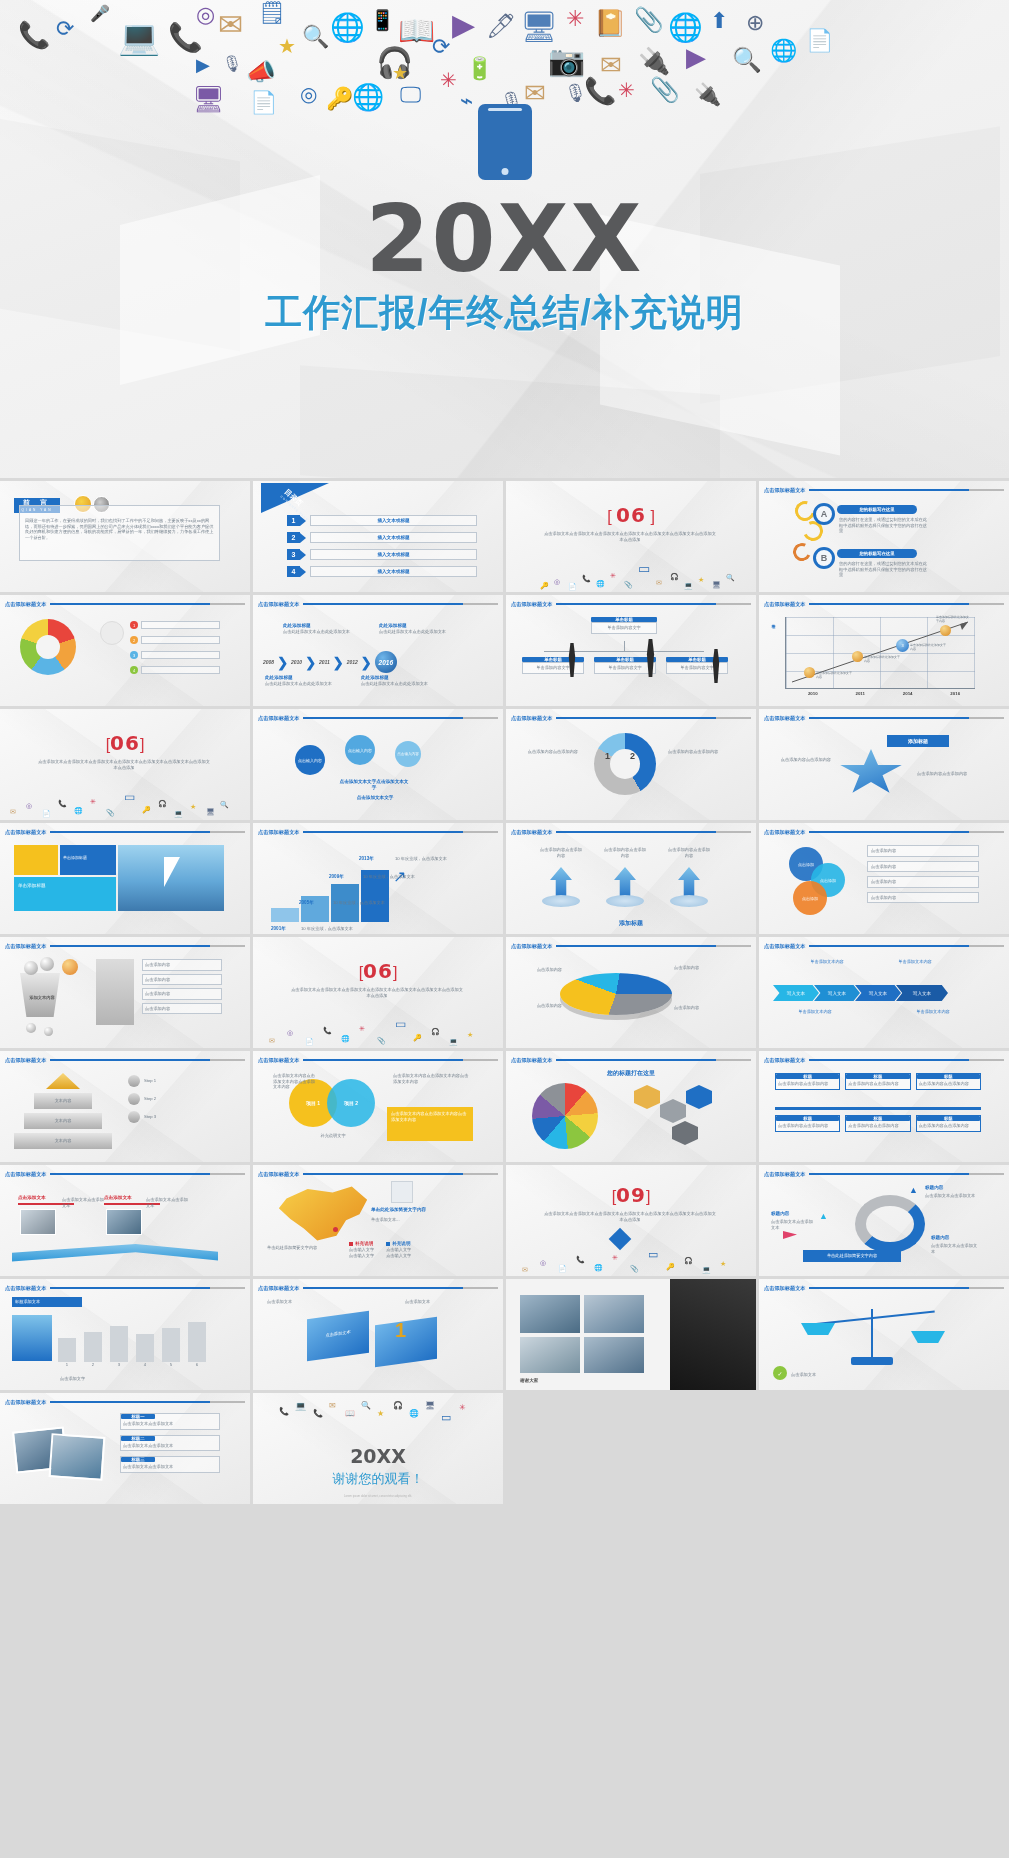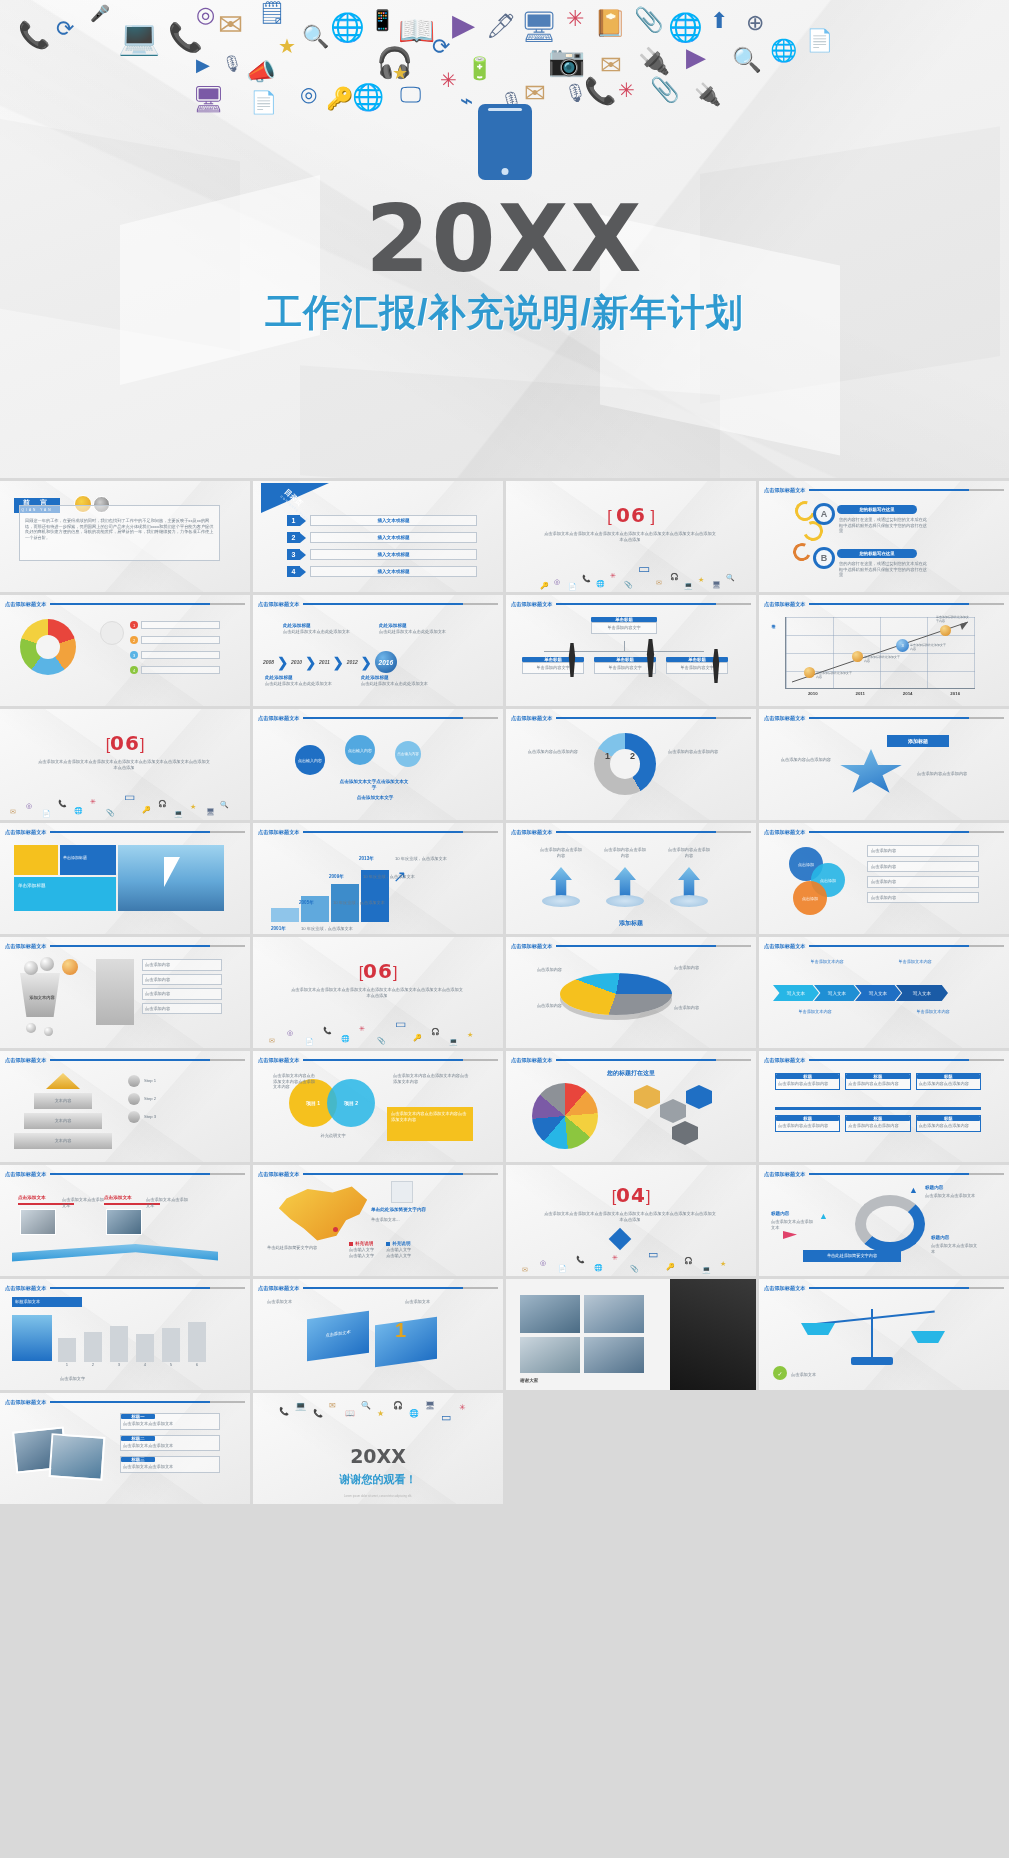--- a/index.html
+++ b/index.html
@@ -111,21 +111,21 @@
     width:0;height:0;border-left:8px solid #1f6fc4;
     border-top:6px solid transparent;border-bottom:6px solid transparent;
   }
   .mini-icons { position:absolute; bottom:0; left:0; width:100%; height:34px; overflow:hidden; }
   .mini-icons i { position:absolute; font-style:normal; font-size:7px; }
 
   .circ { border-radius:50%; }
   .ring { border-radius:50%; border:3px solid #1f6fc4; }
 
   .thanks-title { font-size:19px; font-weight:bold; color:#58595b; font-family:"DejaVu Sans",sans-serif; }
-  .thanks-sub { font-size:11px; font-weight:bold; color:#2f9ad0; }
+  .thanks-sub { font-size:13px; font-weight:normal; color:#2f9ad0; }
 
   .bar { background:#1f6fc4; }
 
   .flexc { display:flex; align-items:center; justify-content:center; }
 </style>
 </head>
 <body>
 
 <div class="hero">
 
@@ -185,21 +185,21 @@
     <span class="ic" style="left:694px;top:84px;color:#5c6d8a;font-size:22px;">🔌</span>
     <span class="ic" style="left:460px;top:90px;color:#2f6fb5;font-size:22px;">⌁</span>
     <span class="ic" style="left:500px;top:92px;color:#5c6d8a;font-size:18px;">🎙</span>
     <span class="ic" style="left:770px;top:40px;color:#2f6fb5;font-size:22px;">🌐</span>
     <span class="ic" style="left:806px;top:30px;color:#5c6d8a;font-size:22px;">📄</span>
   </div>
 
   <div class="hero-phone"></div>
 
   <div class="hero-title">20XX</div>
-  <div class="hero-sub">工作汇报/补充说明/新年计划</div>
+  <div class="hero-sub">工作汇报/年终总结/补充说明</div>
 </div>
 
 <div class="grid">
 
   <div class="slide">
     <div style="position:absolute;left:14px;top:17px;width:46px;height:15px;background:#1f6fc4;">
       <div style="color:#fff;font-size:7px;font-weight:bold;text-align:center;letter-spacing:4px;line-height:10px;">前 言</div>
       <div style="color:#fff;font-size:3.2px;text-align:center;letter-spacing:2px;">QIAN YAN</div>
     </div>
     <div class="circ" style="position:absolute;left:74px;top:14px;width:18px;height:18px;background:radial-gradient(circle at 40% 35%,#f7d247,#e0981f);border:1.5px solid #fff;"></div>
@@ -773,21 +773,21 @@
             <span class="phb" style="margin-left:2px;">补充说明</span>
           </div>
         <div class="ph">点击输入文字</div>
         <div class="ph">点击输入文字</div>
       </div>
     </div>
   </div>
 
   <div class="slide">
     <div style="position:absolute;left:0;top:18px;width:100%;text-align:center;">
-      <span class="sec-br" style="font-size:16px;">[</span><span class="sec-num">04</span><span class="sec-br" style="font-size:16px;">]</span>
+      <span class="sec-br" style="font-size:16px;">[</span><span class="sec-num">09</span><span class="sec-br" style="font-size:16px;">]</span>
     </div>
     <div class="ph" style="position:absolute;left:38px;top:46px;width:172px;text-align:center;">点击添加文本点击添加文本点击添加文本点击添加文本点击添加文本点击添加文本点击添加文本点击添加</div>
     <div style="position:absolute;left:106px;top:66px;width:16px;height:16px;background:#1f6fc4;transform:rotate(45deg);"></div>
     <div class="mini-icons">
       <i style="left:16px;bottom:2px;color:#c9a06a;">✉</i>
         <i style="left:34px;bottom:9px;color:#7b5aa6;">◎</i>
       <i style="left:52px;bottom:3px;color:#2f6fb5;">📄</i>
         <i style="left:70px;bottom:12px;color:#e8604c;">📞</i>
       <i style="left:88px;bottom:4px;color:#2f6fb5;">🌐</i>
         <i style="left:106px;bottom:14px;color:#d2455c;">✳</i>

